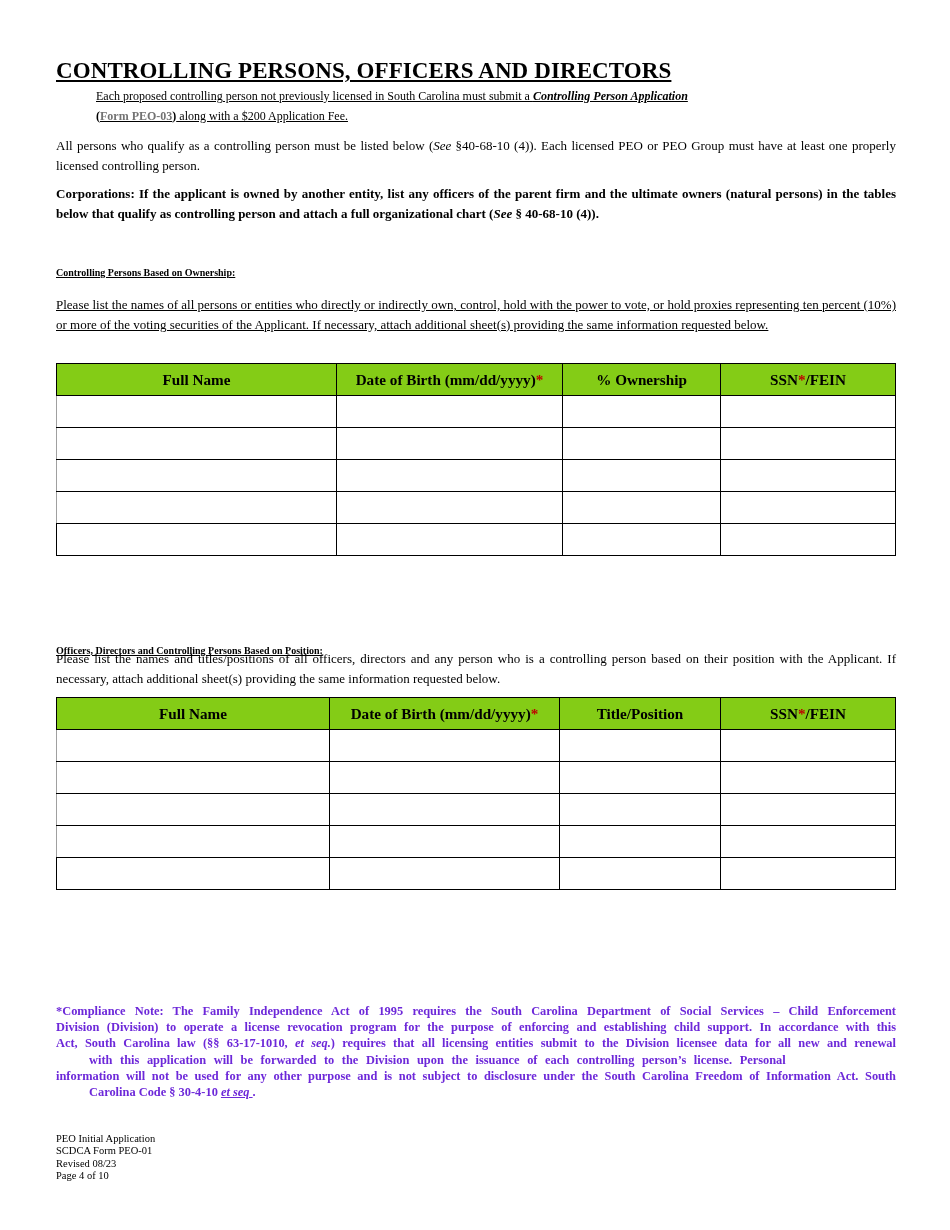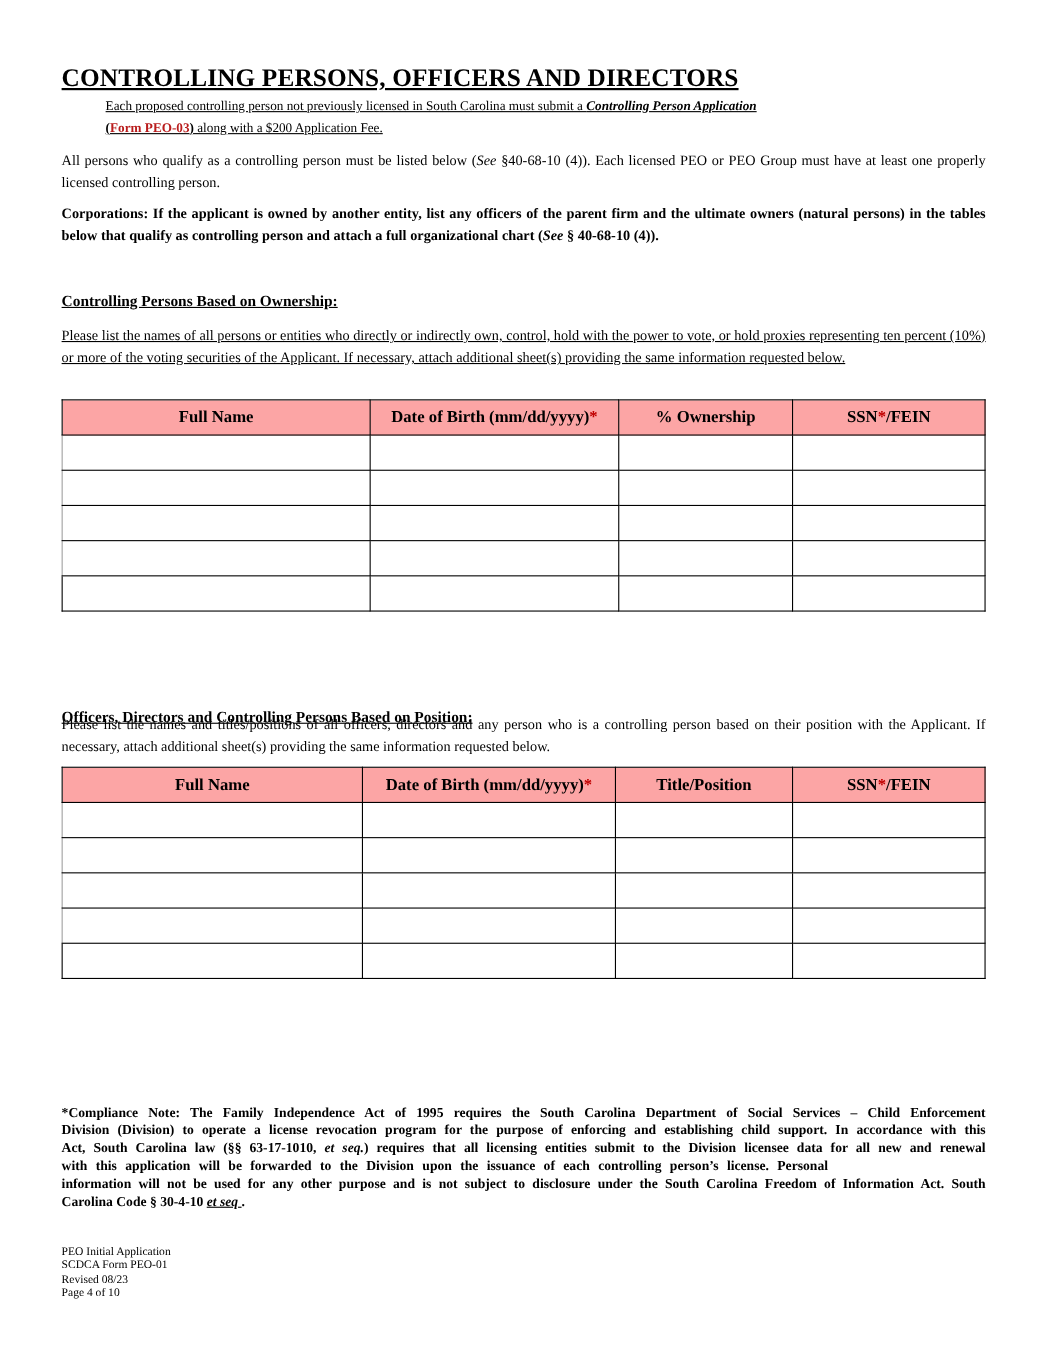--- a/index.html
+++ b/index.html
@@ -31,33 +31,33 @@
       letter-spacing: 0.1px;
     }
     .intro1 {
       top: 87px;
       font-size: 12px;
       line-height: 19.5px;
       text-decoration: underline;
       margin-left: 40px;
     }
     .intro1 .bi { font-weight: bold; font-style: italic; }
-    .intro1 .red { color: #b91c1c; font-weight: bold; text-align: center; }
+    .intro1 .red { color: #737373; font-weight: bold; text-align: center; }
     .intro1 .paren { font-weight: bold; }
 
     .para {
       font-size: 13px;
       line-height: 20px;
       text-align: justify;
     }
     .p2 { top: 136px; }
     .p3 { top: 184px; font-weight: bold; }
 
     .subhead {
-      font-size: 14px;
+      font-size: 10px;
       font-weight: bold;
       text-decoration: underline;
     }
     .sh1 { top: 267px; }
     .p4 { top: 295px; text-decoration: underline; }
     .sh2 { top: 645px; }
     .p5 { top: 649px; }
 
     table.grid {
       position: absolute;
@@ -65,44 +65,44 @@
       border-collapse: collapse;
       width: 839px;
       table-layout: fixed;
     }
     table.grid th, table.grid td {
       border: 1.5px solid #000;
       height: 31px;
       padding: 0;
     }
     table.grid th {
-      background: #fca5a5;
+      background: #84cc16;
       font-size: 15.2px;
       font-weight: bold;
       text-align: center;
       vertical-align: middle;
     }
     table.grid th .req { color: #c00000; }
     table.grid tr.body-row td { background: #fff; }
     table.grid .leftgray { border-left-color: #a0a0a0; }
 
     .t1 { top: 363px; }
     .t2 { top: 697px; }
 
     .note {
       top: 1003px;
       font-size: 12.4px;
       line-height: 16.2px;
-      color: #000000;
+      color: #6d28d9;
       font-weight: bold;
       text-align: justify;
     }
     .note .it { font-style: italic; }
     .note .u { text-decoration: underline; }
-    .note .line { display: block; }
+    .note .line { display: block; margin-left: 33px; }
     .note .justify-line {
       display: block;
       text-align: justify;
       text-align-last: justify;
     }
 
     .footer {
       top: 1133px;
       font-size: 10.5px;
       line-height: 12.3px;

